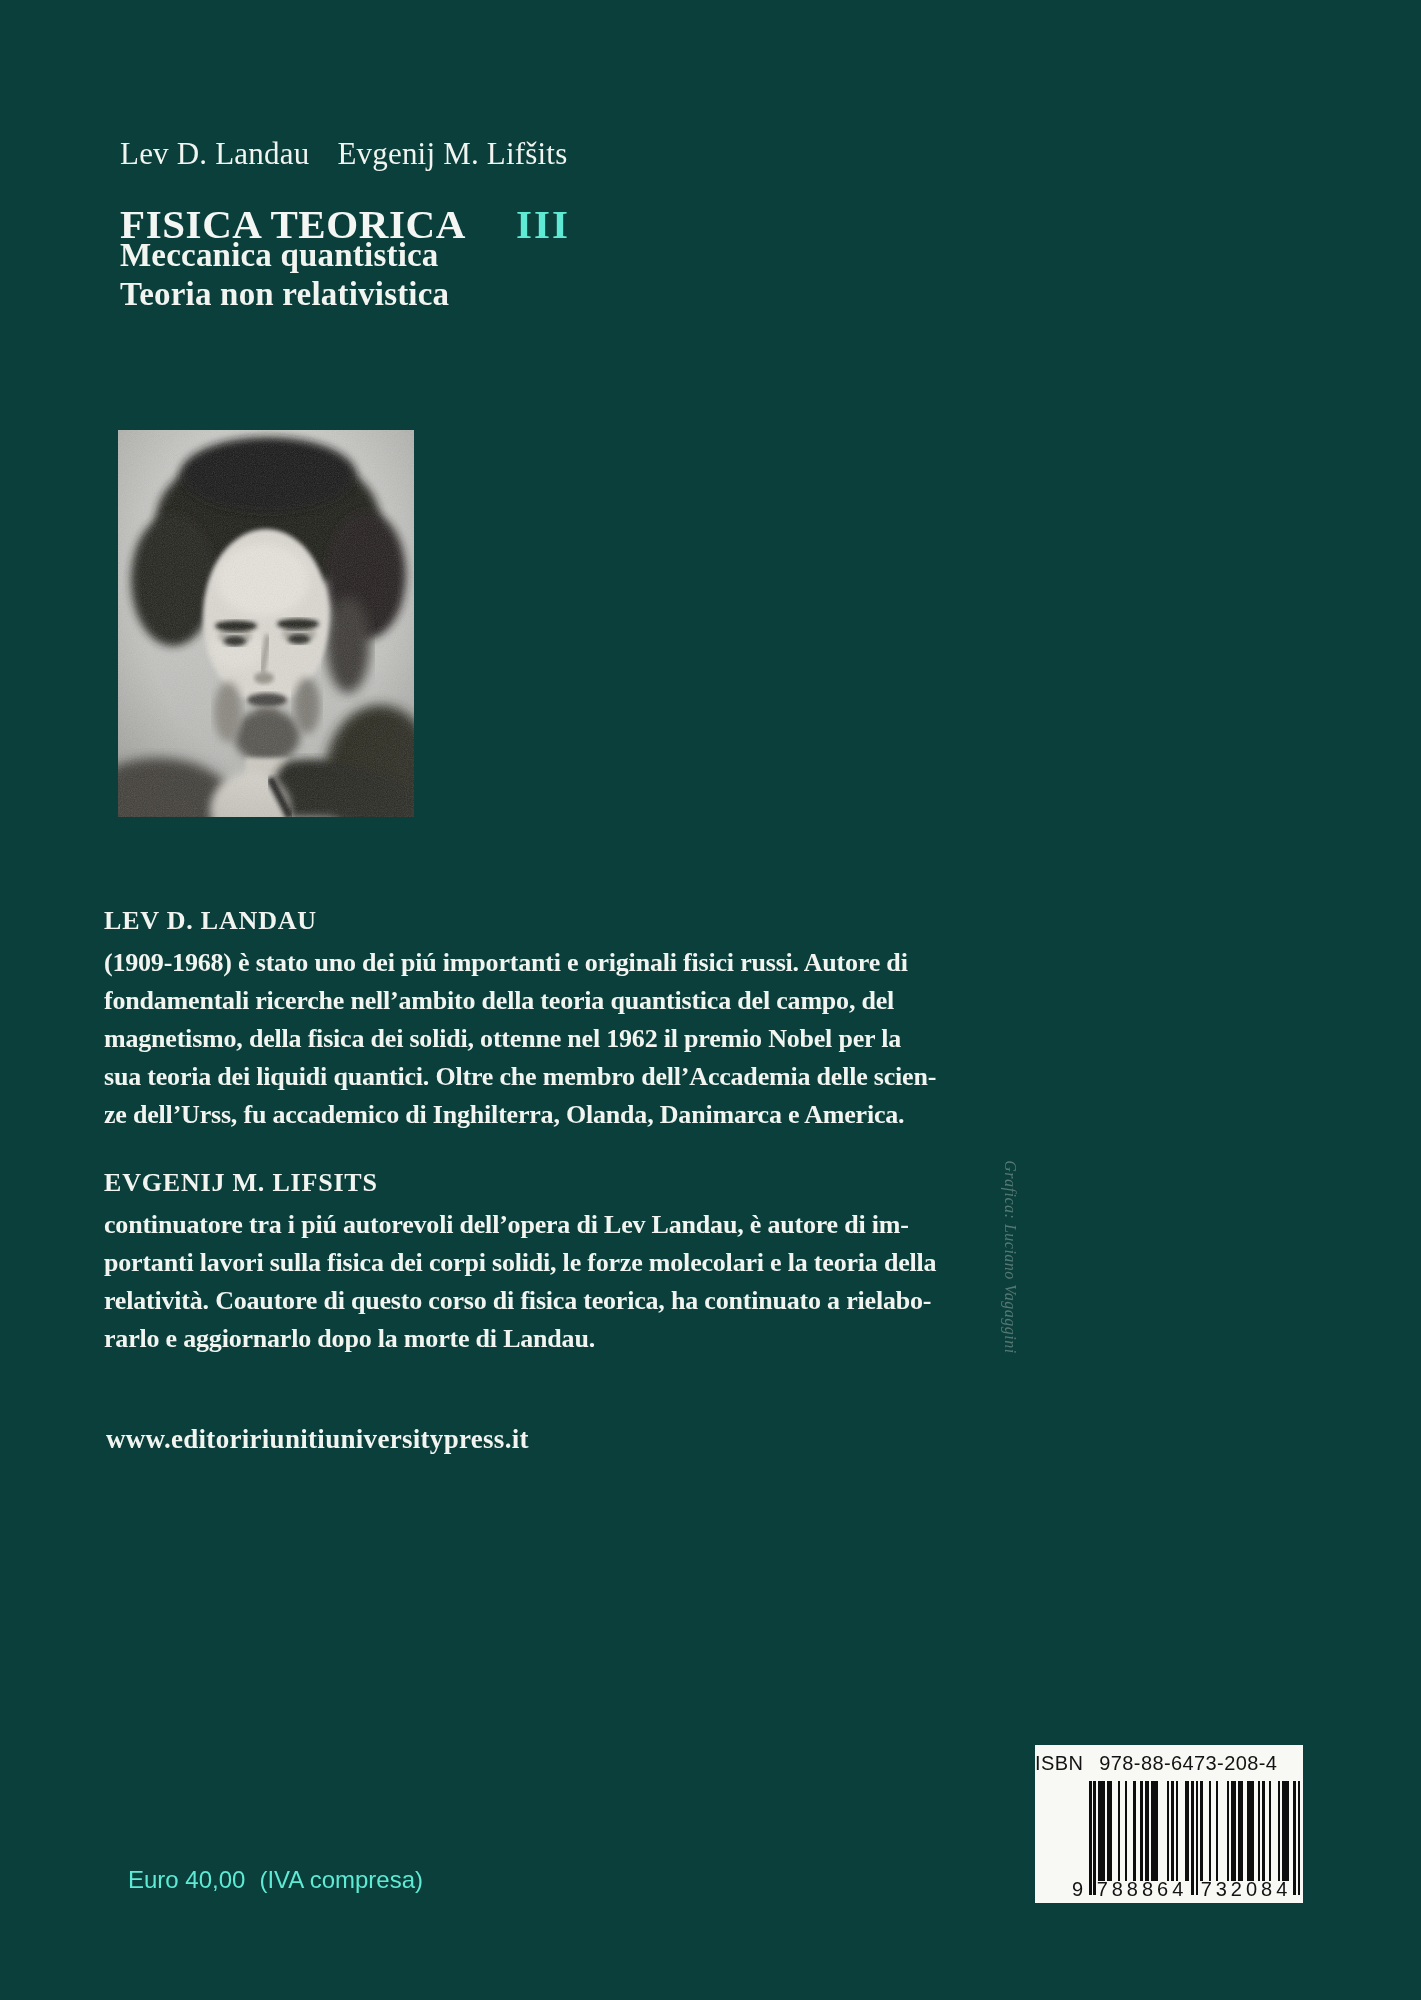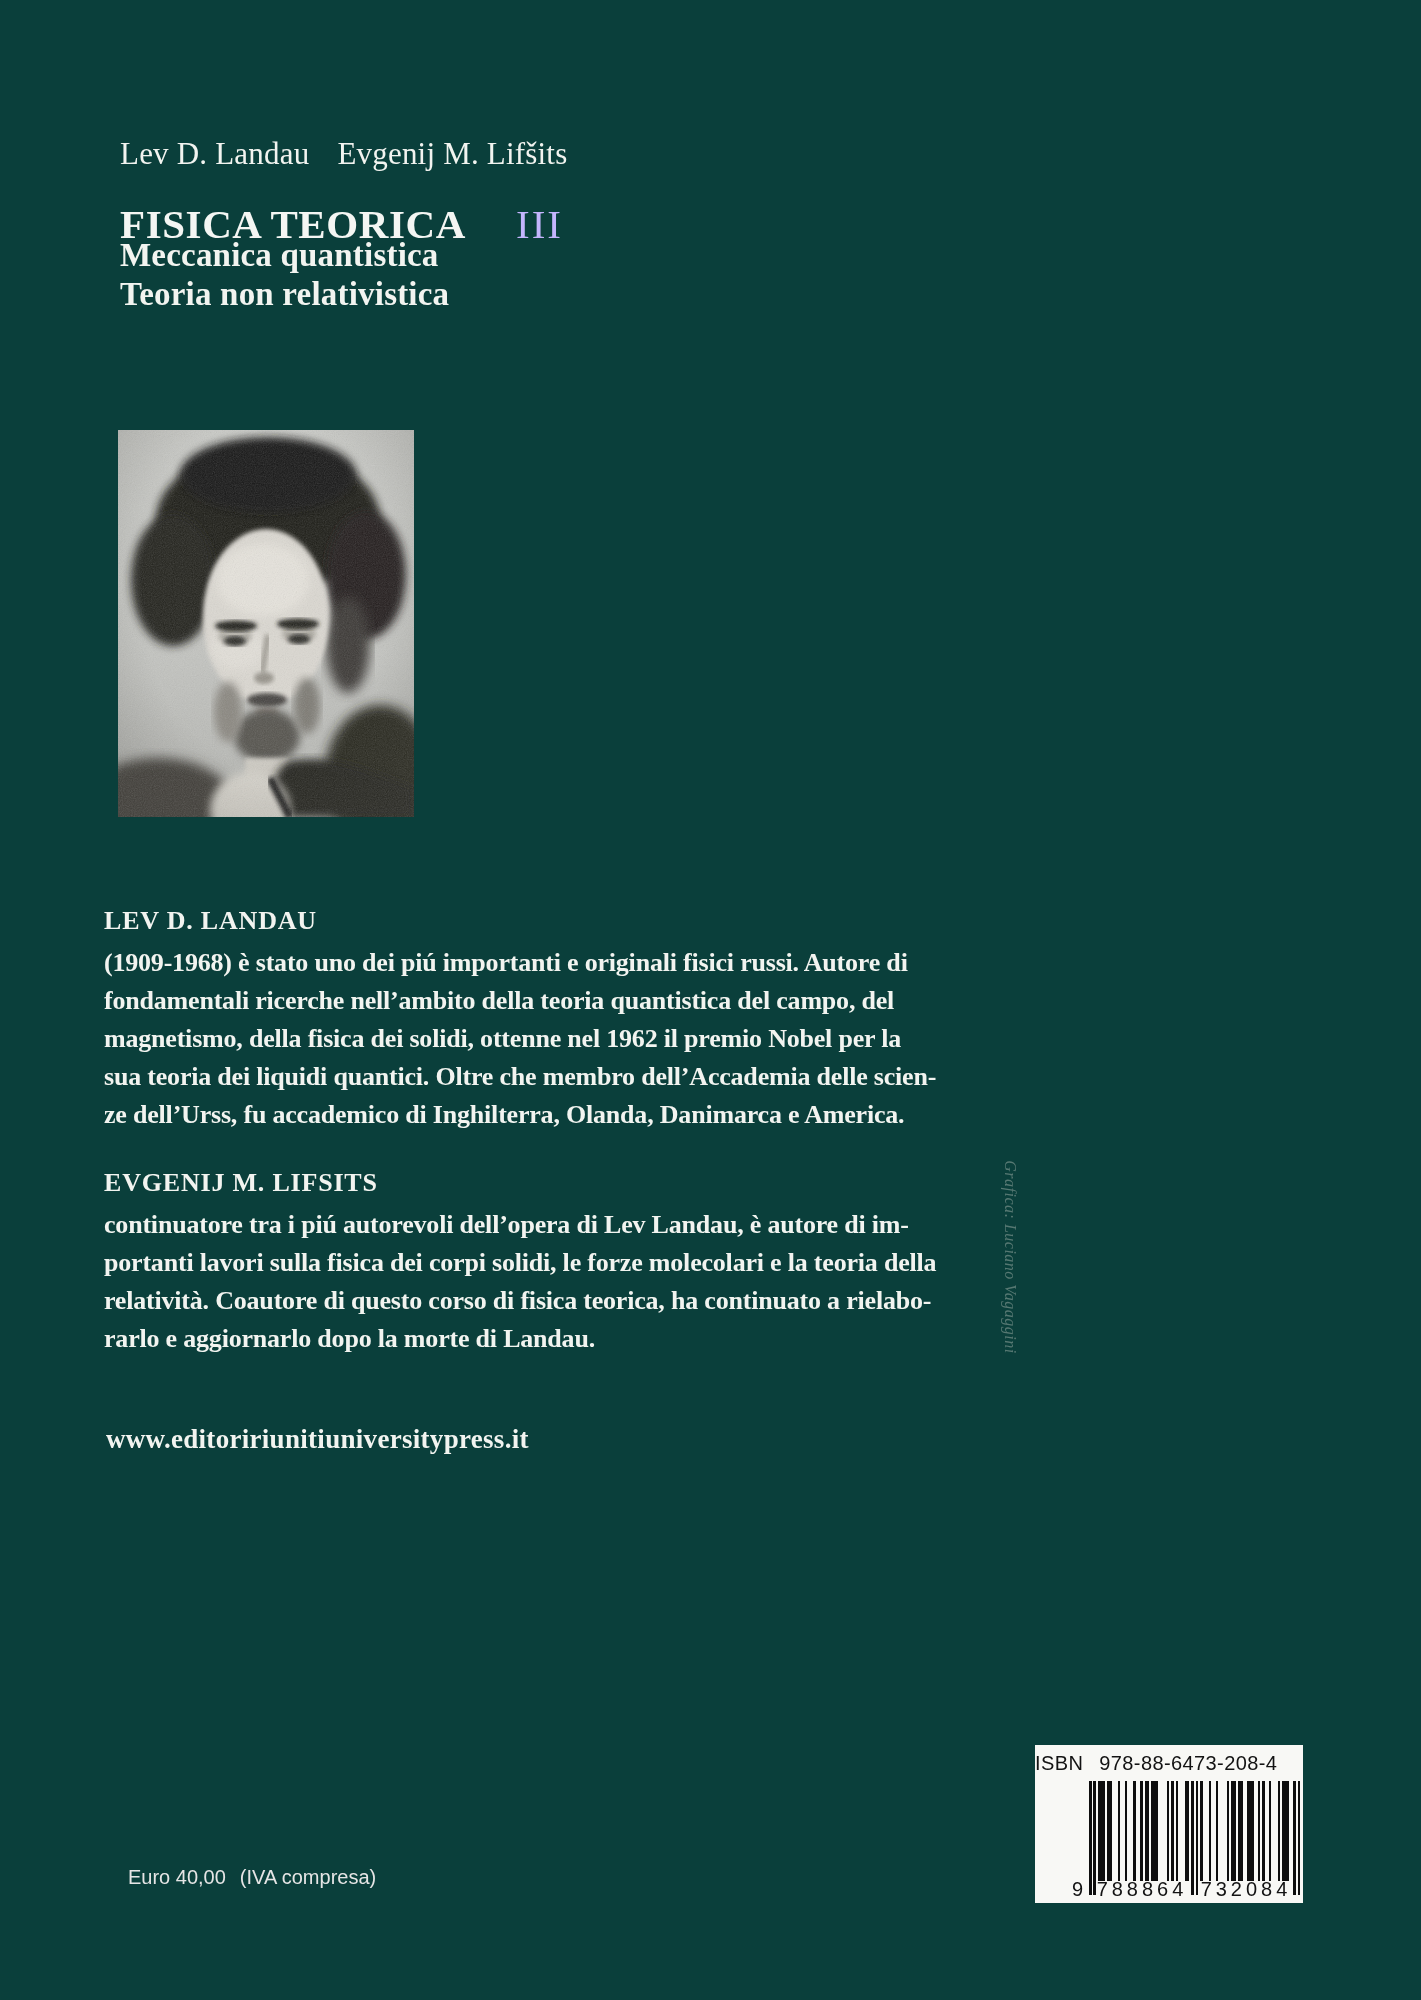--- a/index.html
+++ b/index.html
@@ -19,21 +19,21 @@
   .authors .author { margin-right: 28px; }
 
   .title-row {
     position: absolute; left: 120px; top: 200px;
     display: flex; align-items: flex-start;
   }
   .book-title {
     color: #f4f6f3; font-size: 41px; font-weight: bold; letter-spacing: 0.6px;
   }
   .book-volume {
-    color: #c4b5fd; font-size: 41px; font-weight: normal; margin-left: 50px; letter-spacing: 2px;
+    color: #5eead4; font-size: 41px; font-weight: bold; margin-left: 50px; letter-spacing: 2px;
   }
   .subtitles {
     position: absolute; left: 120px; top: 236px;
     color: #f2f4f0; font-size: 33px; font-weight: bold; line-height: 39px;
     letter-spacing: 0.2px;
   }
 
   .photo-wrap {
     position: absolute; left: 118px; top: 430px; width: 296px; height: 387px;
   }
@@ -80,21 +80,21 @@
   .barcode-digit, .barcode-digits {
     position: absolute; top: 133px;
     font-family: "Liberation Sans", sans-serif; font-size: 20px; color: #131313;
   }
   .bd-first { left: 22px; width: 26px; text-align: right; letter-spacing: 0; }
   .bd-g1 { left: 60px; width: 94px; text-align: center; letter-spacing: 4px; }
   .bd-g2 { left: 164px; width: 94px; text-align: center; letter-spacing: 4px; }
 
   .price {
     position: absolute; left: 128px; top: 1866px;
-    color: #e5e5e5; font-family: "Liberation Sans", sans-serif; font-size: 20px; text-align: center;
+    color: #5eead4; font-family: "Liberation Sans", sans-serif; font-size: 24px; text-align: center;
   }
   .price .price-note { margin-left: 14px; }
 </style>
 </head>
 <body>
 
 <div class="cover">
 
   <div class="authors">
     <span class="author">Lev D. Landau</span><span class="author">Evgenij M. Lifšits</span>

